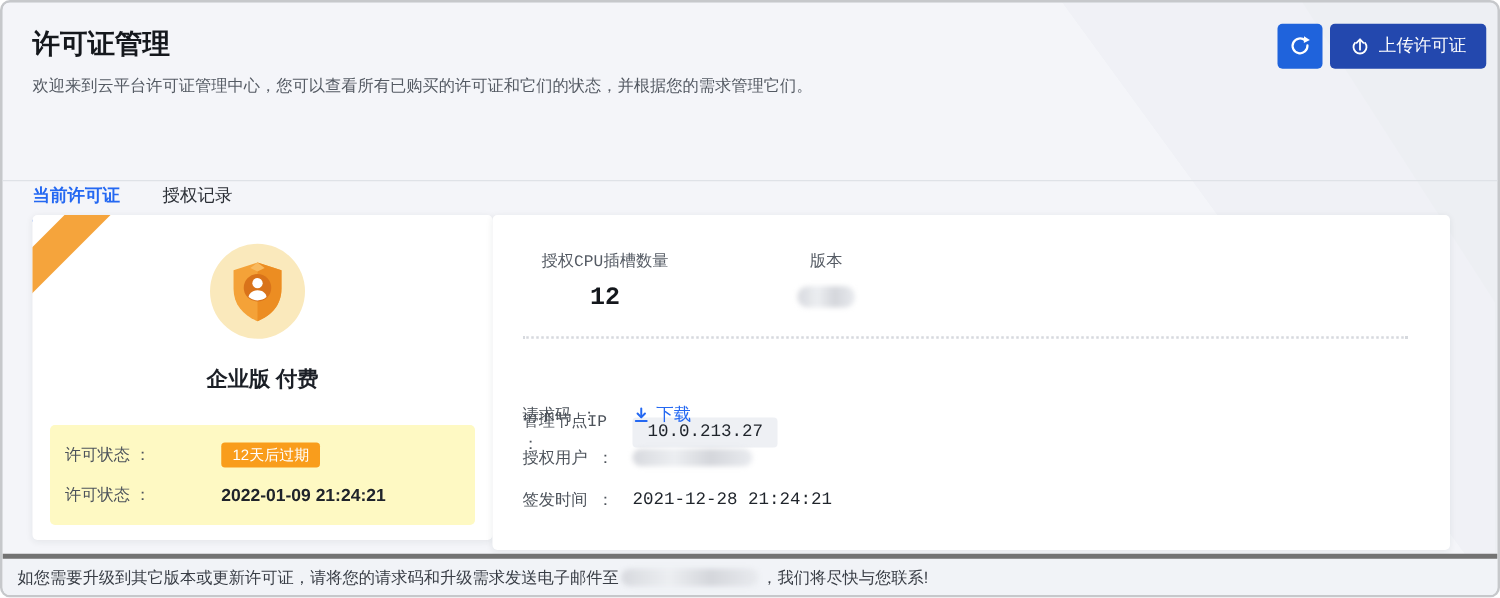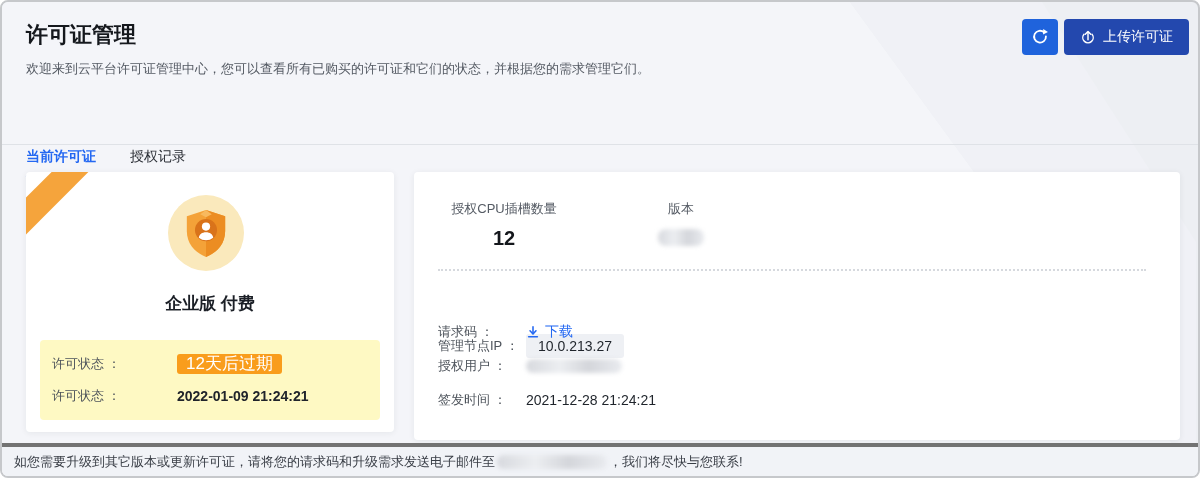--- a/index.html
+++ b/index.html
@@ -40,40 +40,40 @@
   
   .tabs { position:absolute; left:24px; top:116px; display:flex; gap:34px;margin-top:30px; }
   .tab { font-size:14px; color:#2b2f36; cursor:pointer; padding-bottom:12px; position:relative; }
   .tab.active { color:#2468f2; font-weight:700; }
   .tab.active::after { content:""; position:absolute; left:0; right:0; bottom:0; height:3px; background:#2468f2; border-radius:2px; }
   .tabs-divider { position:absolute; left:0; right:0; top:142px; height:1px; background:#dfe2e7; }
 
   
   .card { position:absolute; background:#fff; border-radius:4px; box-shadow:0 1px 6px rgba(31,36,48,0.07); }
   .card-license { left:24px; top:170px; width:368px; height:260px; }
-  .card-detail  { left:412px; top:170px; width:766px; height:268px; }
+  .card-detail  { left:392px; top:170px; width:766px; height:268px;font-family:Liberation Mono, monospace; }
 
   .ribbon-wrap { position:absolute; top:0; left:0; width:90px; height:90px; overflow:hidden; border-radius:4px 0 0 0; }
   .ribbon { position:absolute; top:9px; left:-48px; width:140px; height:26px; background:#f5a43c; transform:rotate(-45deg); }
 
   .shield-badge {
     position:absolute; left:142px; top:23px; width:76px; height:76px; border-radius:50%;
     background:#fae9bc; display:flex; align-items:center; justify-content:center;
   }
   .edition { position:absolute; left:0; right:0; top:120px; text-align:center; font-size:17px; font-weight:700; color:#1b1f26; }
 
   .license-info-box {
     position:absolute; left:14px; top:168px; width:340px; height:80px;
     background:#fef9c3; border-radius:4px; padding:13px 12px;
   }
   .info-row { display:flex; align-items:center; height:22px; margin-bottom:10px; }
   .info-label { width:125px; font-size:13px; color:#4d535b; }
   .info-value { font-size:14px; font-weight:700; color:#20242b;text-align:right; }
   .badge-expire {
-    display:inline-block; background:#f99d1c; color:#fff; font-size:17px;
+    display:inline-block; background:#f99d1c; color:#fff; font-size:12px;
     padding:3px 9px; border-radius:3px; font-weight:400; line-height:14px;
   }
 
   
   .stat { position:absolute; top:28px; text-align:center; }
   .stat-1 { left:24px;  width:132px; }
   .stat-2 { left:125px; width:82px; }
   .stat-3 { left:222px; width:90px; }
   .stat-label { font-size:13px; color:#555b64; margin-bottom:9px; }
   .stat-value { font-size:20px; font-weight:700; color:#14171c; }

